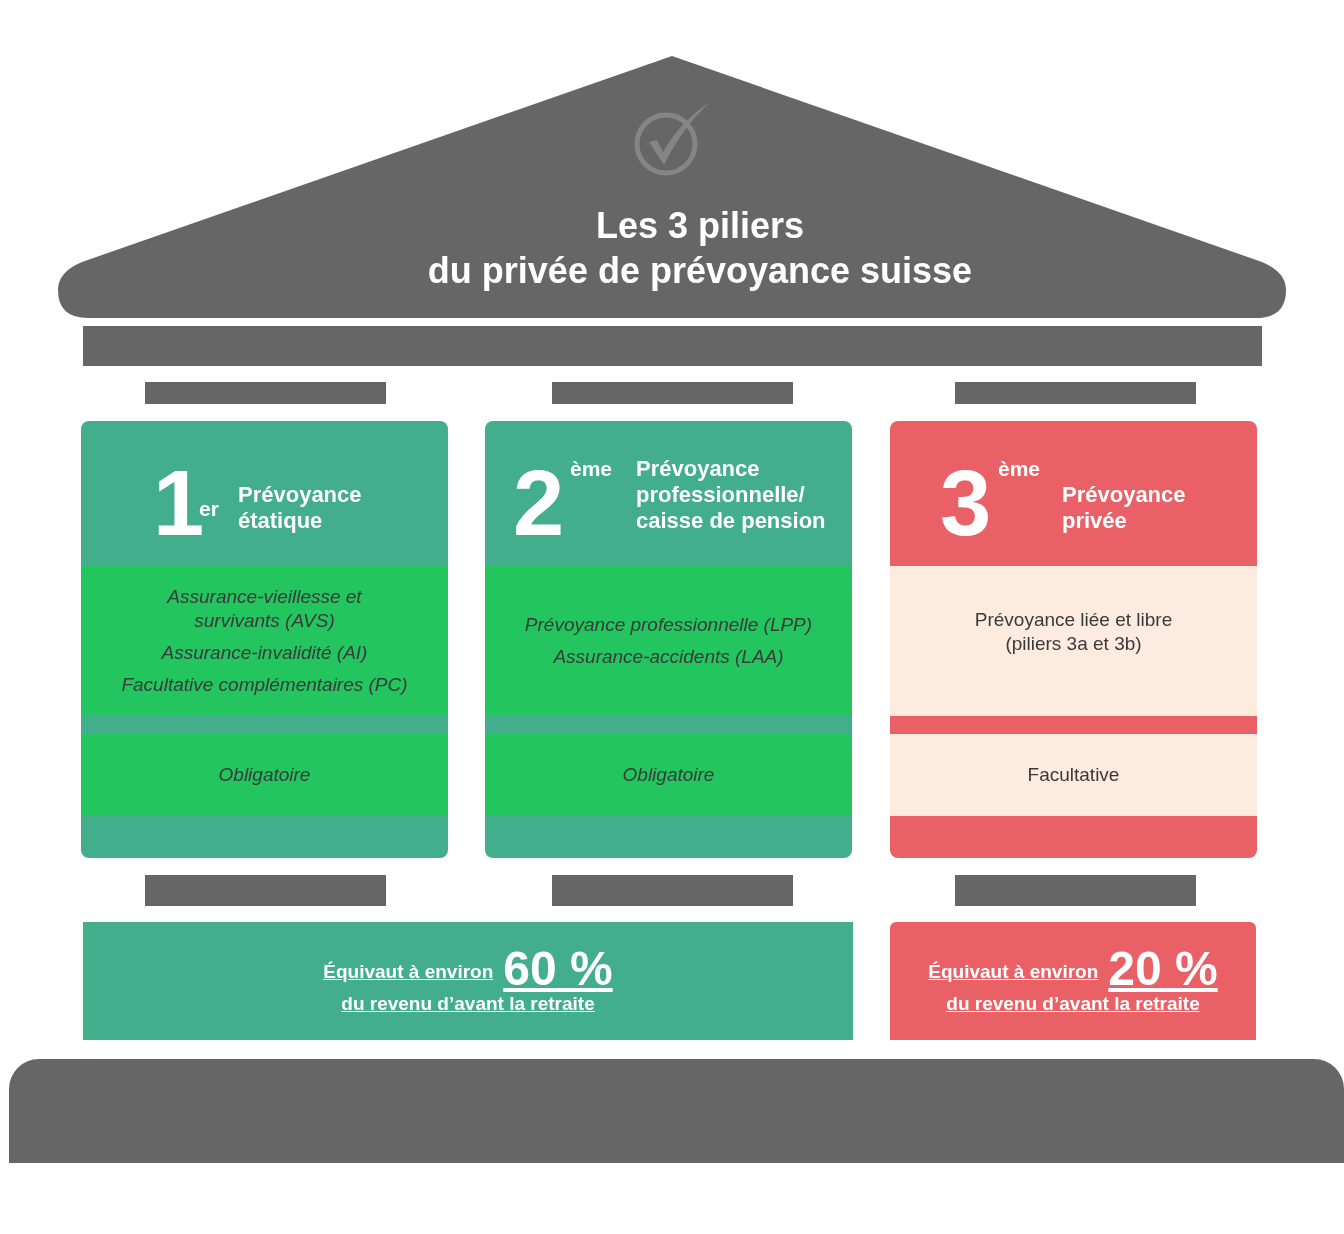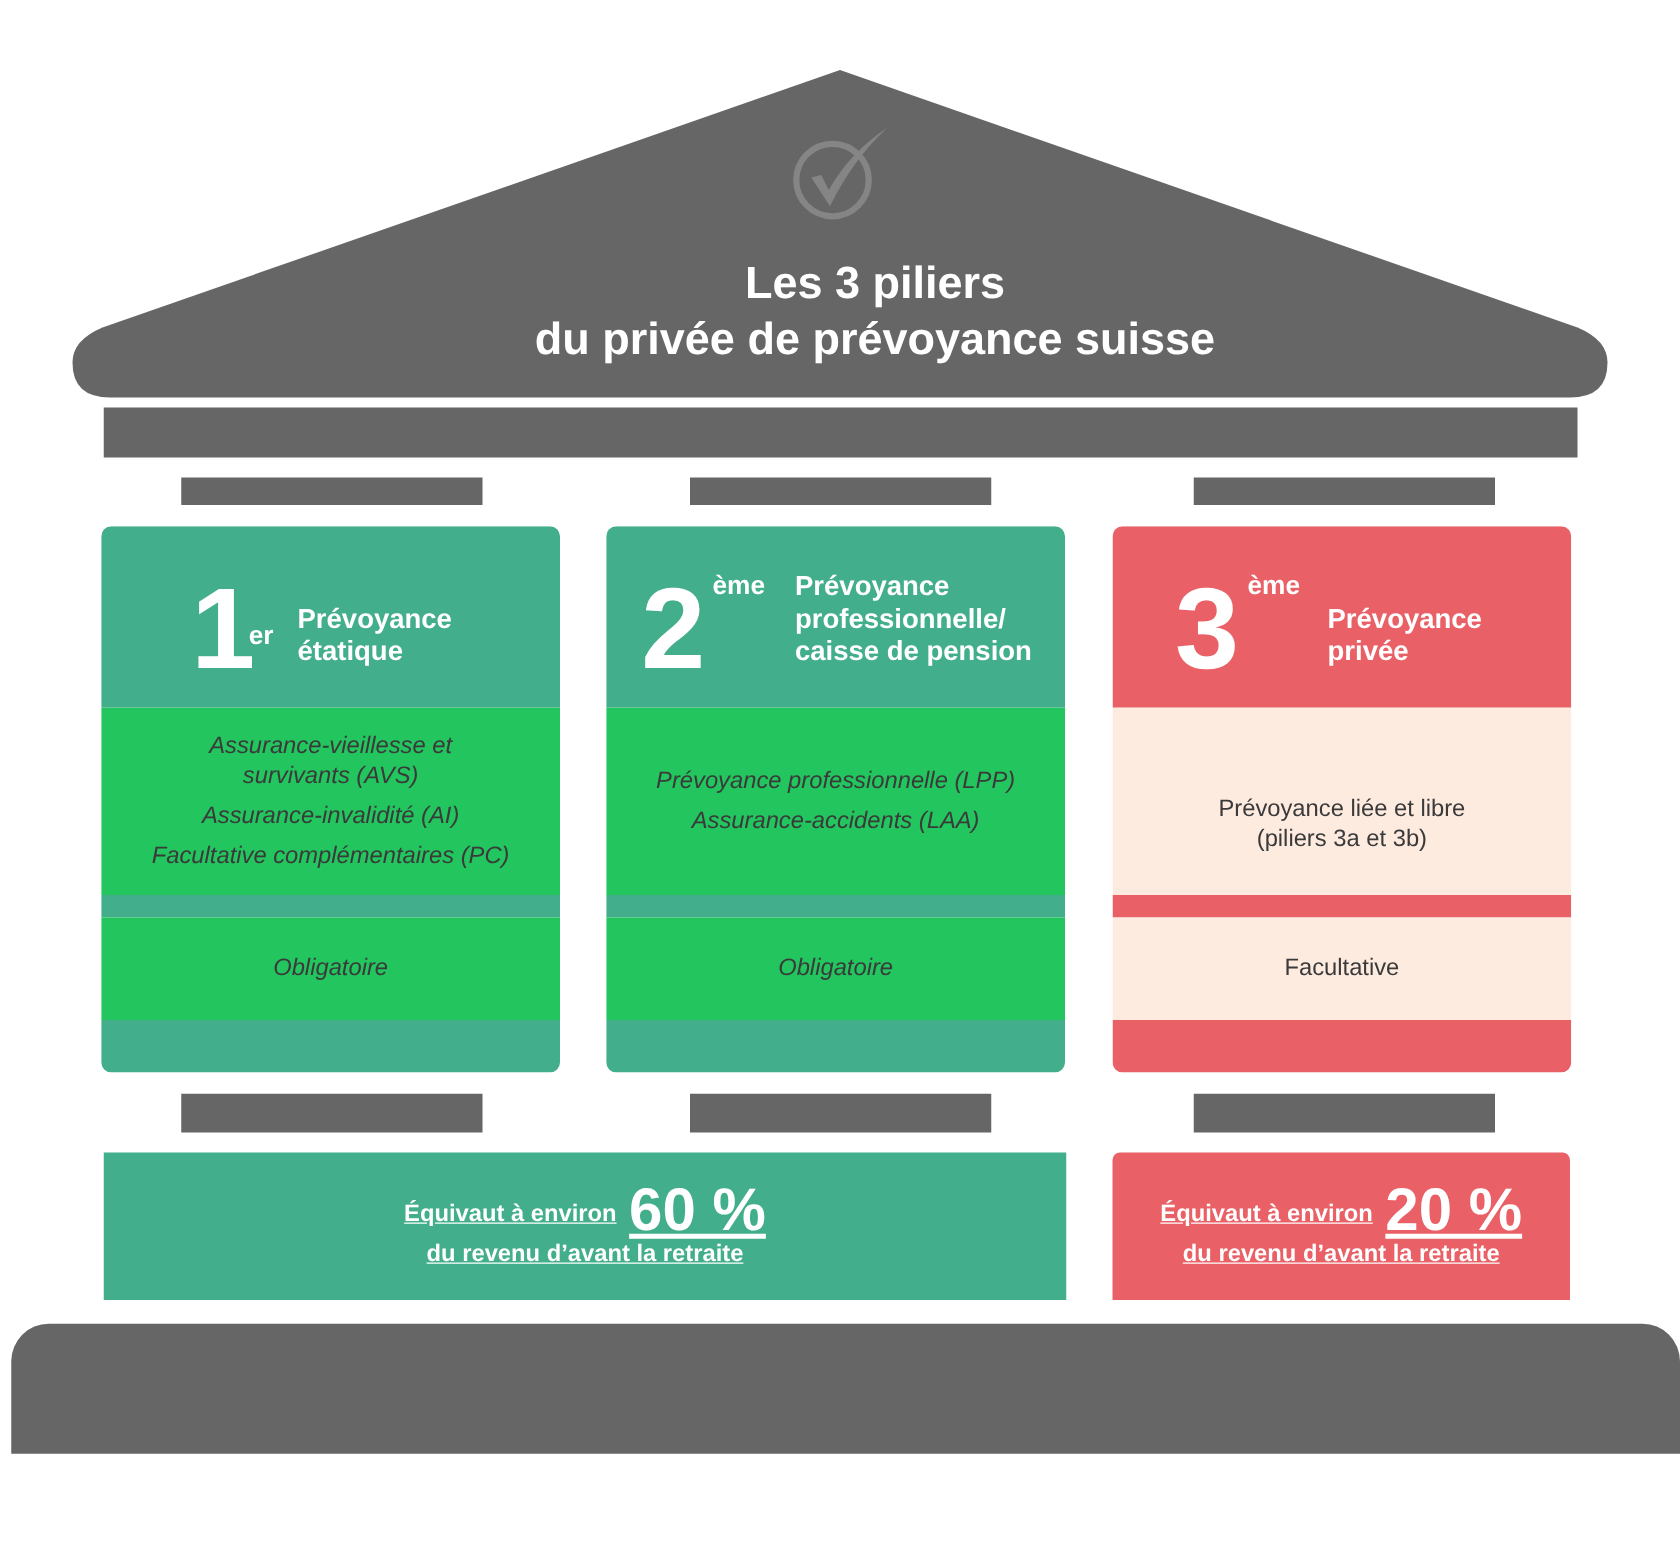--- a/index.html
+++ b/index.html
@@ -90,21 +90,21 @@
 
 <div class="abs pillar" style="left:890px;top:421px;">
   <div class="p-head red">
     <span class="big-num" style="left:50px;top:36px;">3</span>
     <span class="sup" style="left:108px;top:36px;">ème</span>
     <div class="p-title" style="left:172px;top:61px;">
       <div>Prévoyance</div>
       <div>privée</div>
     </div>
   </div>
-  <div class="p-body lred" style="justify-content:center;padding-top:38px;box-sizing:border-box;">
+  <div class="p-body lred" style="justify-content:flex-start;padding-top:38px;box-sizing:border-box;">
     <div style="width:220px;">Prévoyance liée et libre (piliers 3a et 3b)</div>
   </div>
   <div class="p-sep red"></div>
   <div class="p-req lred">Facultative</div>
   <div class="p-foot red"></div>
 </div>
 
 <div class="abs gray" style="left:145px;top:875px;width:241px;height:31px;"></div>
 <div class="abs gray" style="left:552px;top:875px;width:241px;height:31px;"></div>
 <div class="abs gray" style="left:955px;top:875px;width:241px;height:31px;"></div>

